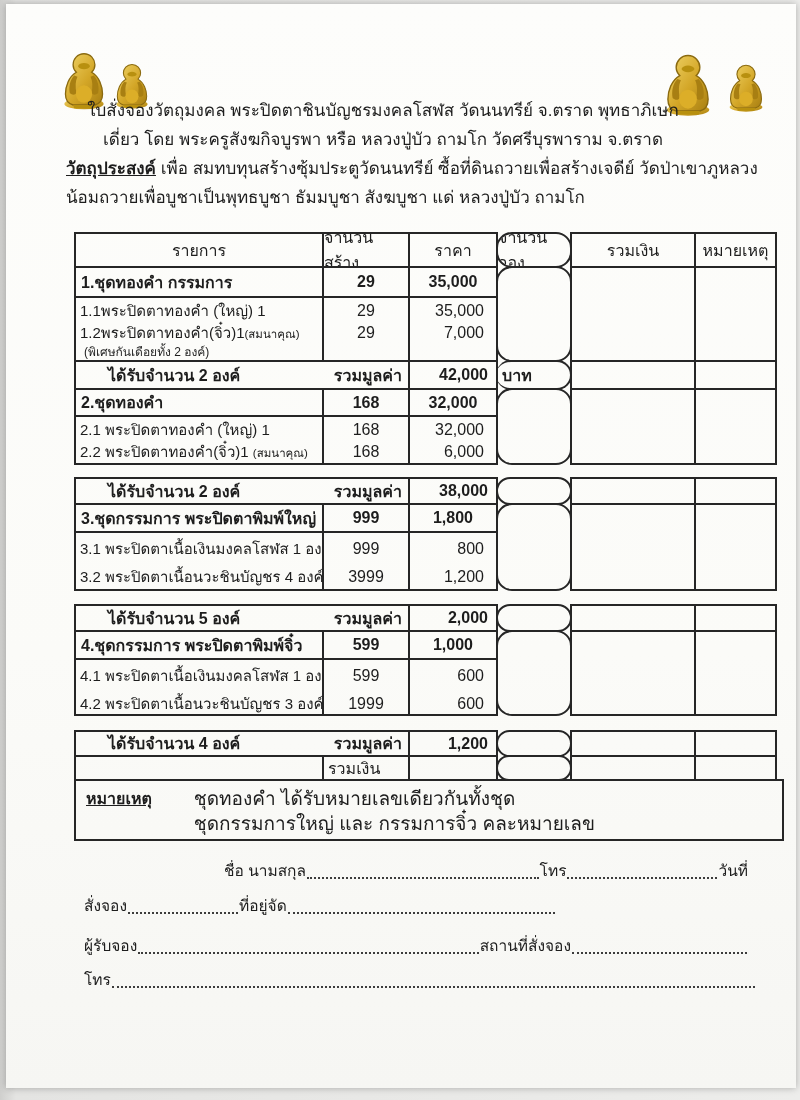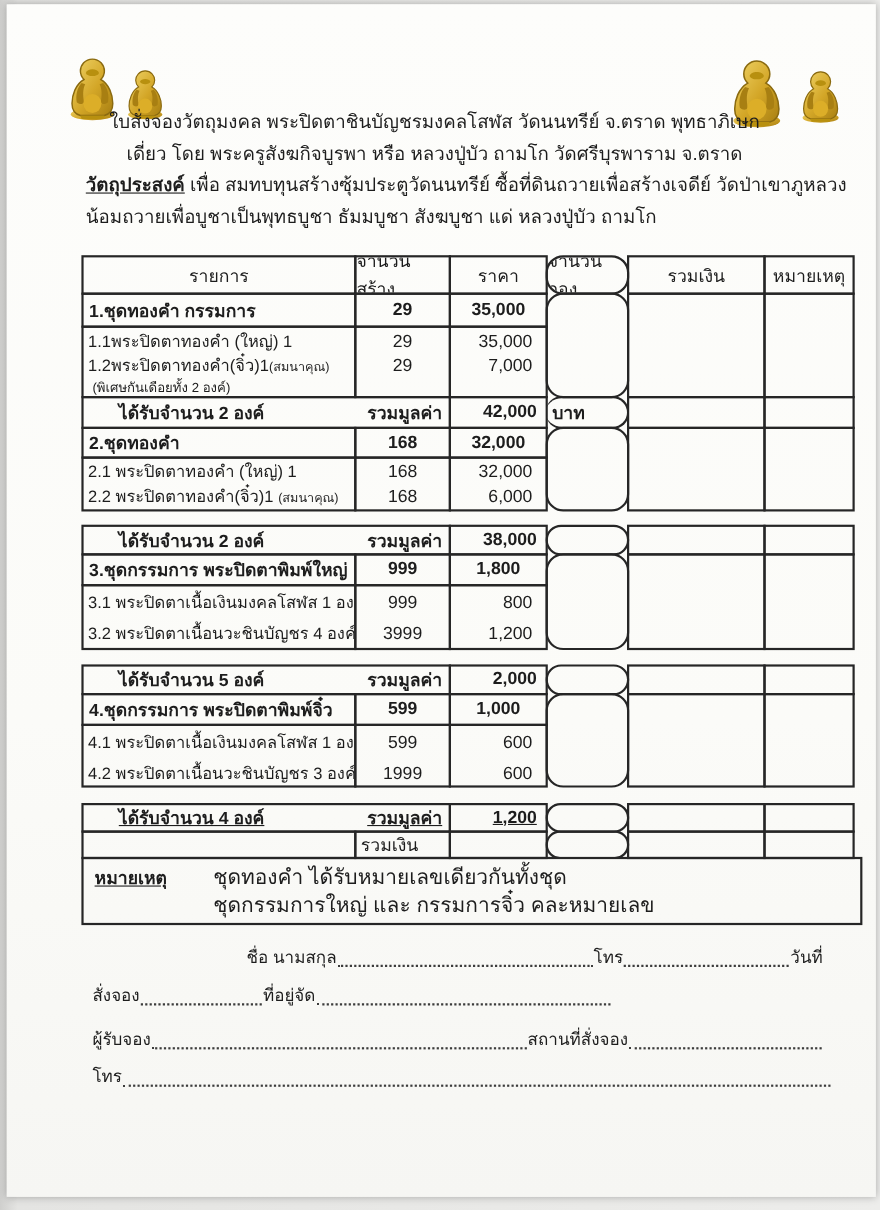--- a/index.html
+++ b/index.html
@@ -4,21 +4,21 @@
 <style>
   html,body{margin:0;padding:0;background:#d6d6d4;}
   .scan{position:relative;width:800px;height:1100px;overflow:hidden;
         background:linear-gradient(90deg,#cfcfcd 0%,#e4e4e2 2%,#ededeb 100%);
         font-family:"Liberation Sans","DejaVu Sans",sans-serif;color:#1d1d1d;}
   .paper{position:absolute;left:6px;top:4px;right:4px;bottom:12px;
          background:linear-gradient(180deg,#fdfdfb 0%,#fbfbf8 60%,#f6f6f3 100%);
          box-shadow:0 0 7px rgba(0,0,0,.28);}
   .amulet{position:absolute;}
   
-  .head-text{position:absolute;left:12px;top:96px;width:766px;font-size:17px;line-height:29px;}
+  .head-text{position:absolute;left:0;top:96px;width:766px;font-size:17px;line-height:29px;}
   .hline{white-space:nowrap;}
   .hcenter{text-align:center;}
   .hleft{padding-left:66px;text-align:left;}
   .u{text-decoration:underline;font-weight:bold;}
   
   .otable{position:absolute;left:74px;top:232px;width:710px;}
   .trow{display:flex;}
   .cell{box-sizing:border-box;border:2px solid #262626;margin-left:-2px;
         font-size:16px;overflow:hidden;}
   .cell:first-child{margin-left:0;}
@@ -38,21 +38,21 @@
   .sub-row .c1{padding-left:4px;font-size:15px;}
   .sub-row .c3 .line{padding-right:12px;}
   .line{line-height:22px;height:22px;white-space:nowrap;}
   .roomy .line{line-height:28px;height:28px;}
   .small{font-size:11.5px;}
   .note-line{font-size:12px;line-height:17px;height:17px;padding-left:4px;}
   .sec-right{display:flex;}
   .sec-right .cell{margin-left:-2px;}
   .sum-row .cell{display:flex;align-items:center;font-weight:bold;}
   .sum-row{margin-top:-2px;}
-  .gap12{margin-top:12px;} .gap13{margin-top:13px;} .gap14{margin-top:14px;text-decoration:underline;}
+  .gap12{margin-top:12px;} .gap13{margin-top:13px;} .gap14{margin-top:14px;}
   .sum-row .c12 .recv{margin-left:32px;}
   .sum-row .c12 .lbl{margin-left:auto;margin-right:6px;}
   .sum-row .c3{justify-content:flex-end;padding-right:8px;text-align:center;}
   .sum-row .c4{padding-left:6px;}
   .nb{border-left:none;}
   .h30{height:30px;} .h29{height:29px;} .h28{height:28px;} .h27{height:27px;}
   .h26{height:26px;} .h32{height:32px;} .h50{height:50px;}
   .h58{height:58px;} .h60{height:60px;} .h66{height:66px;}
   .total-row .c2{display:flex;align-items:center;padding-left:4px;}
   .note-box{box-sizing:border-box;border:2px solid #262626;margin-top:-2px;height:62px;

